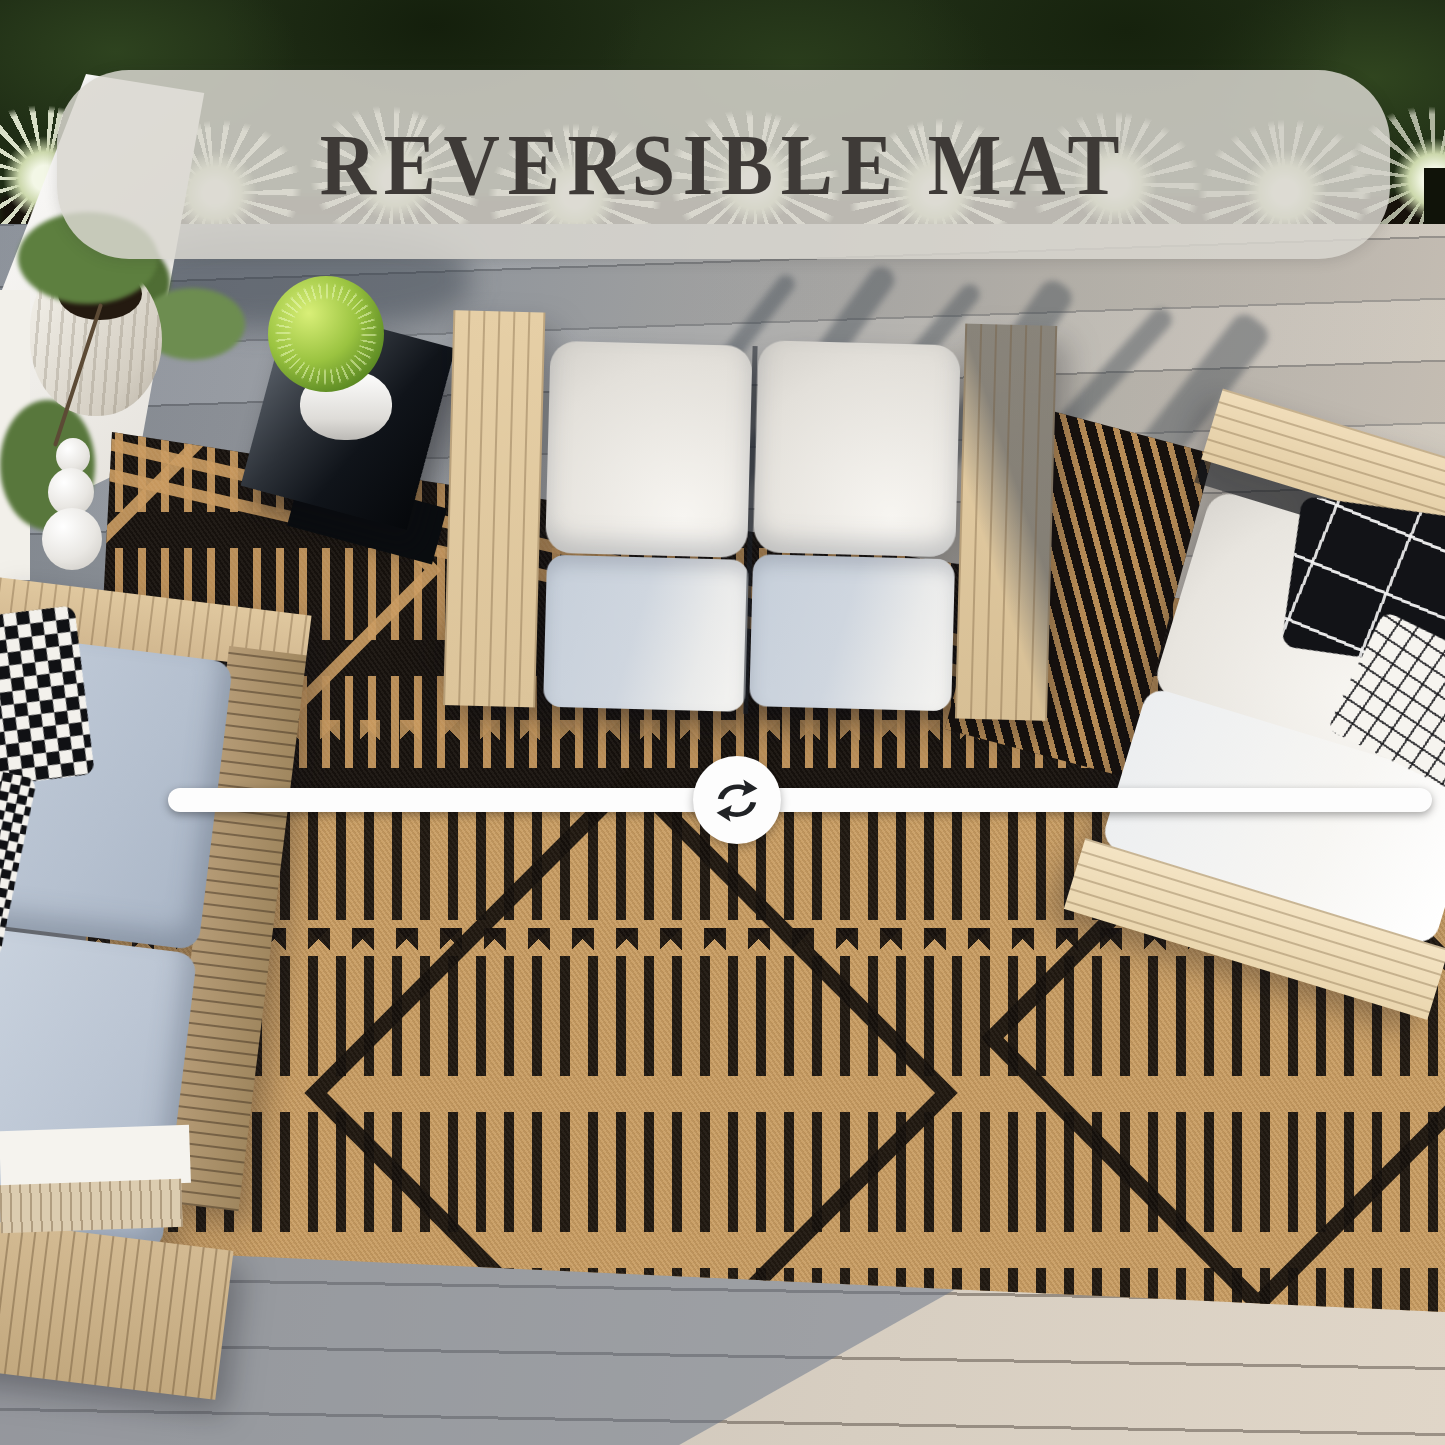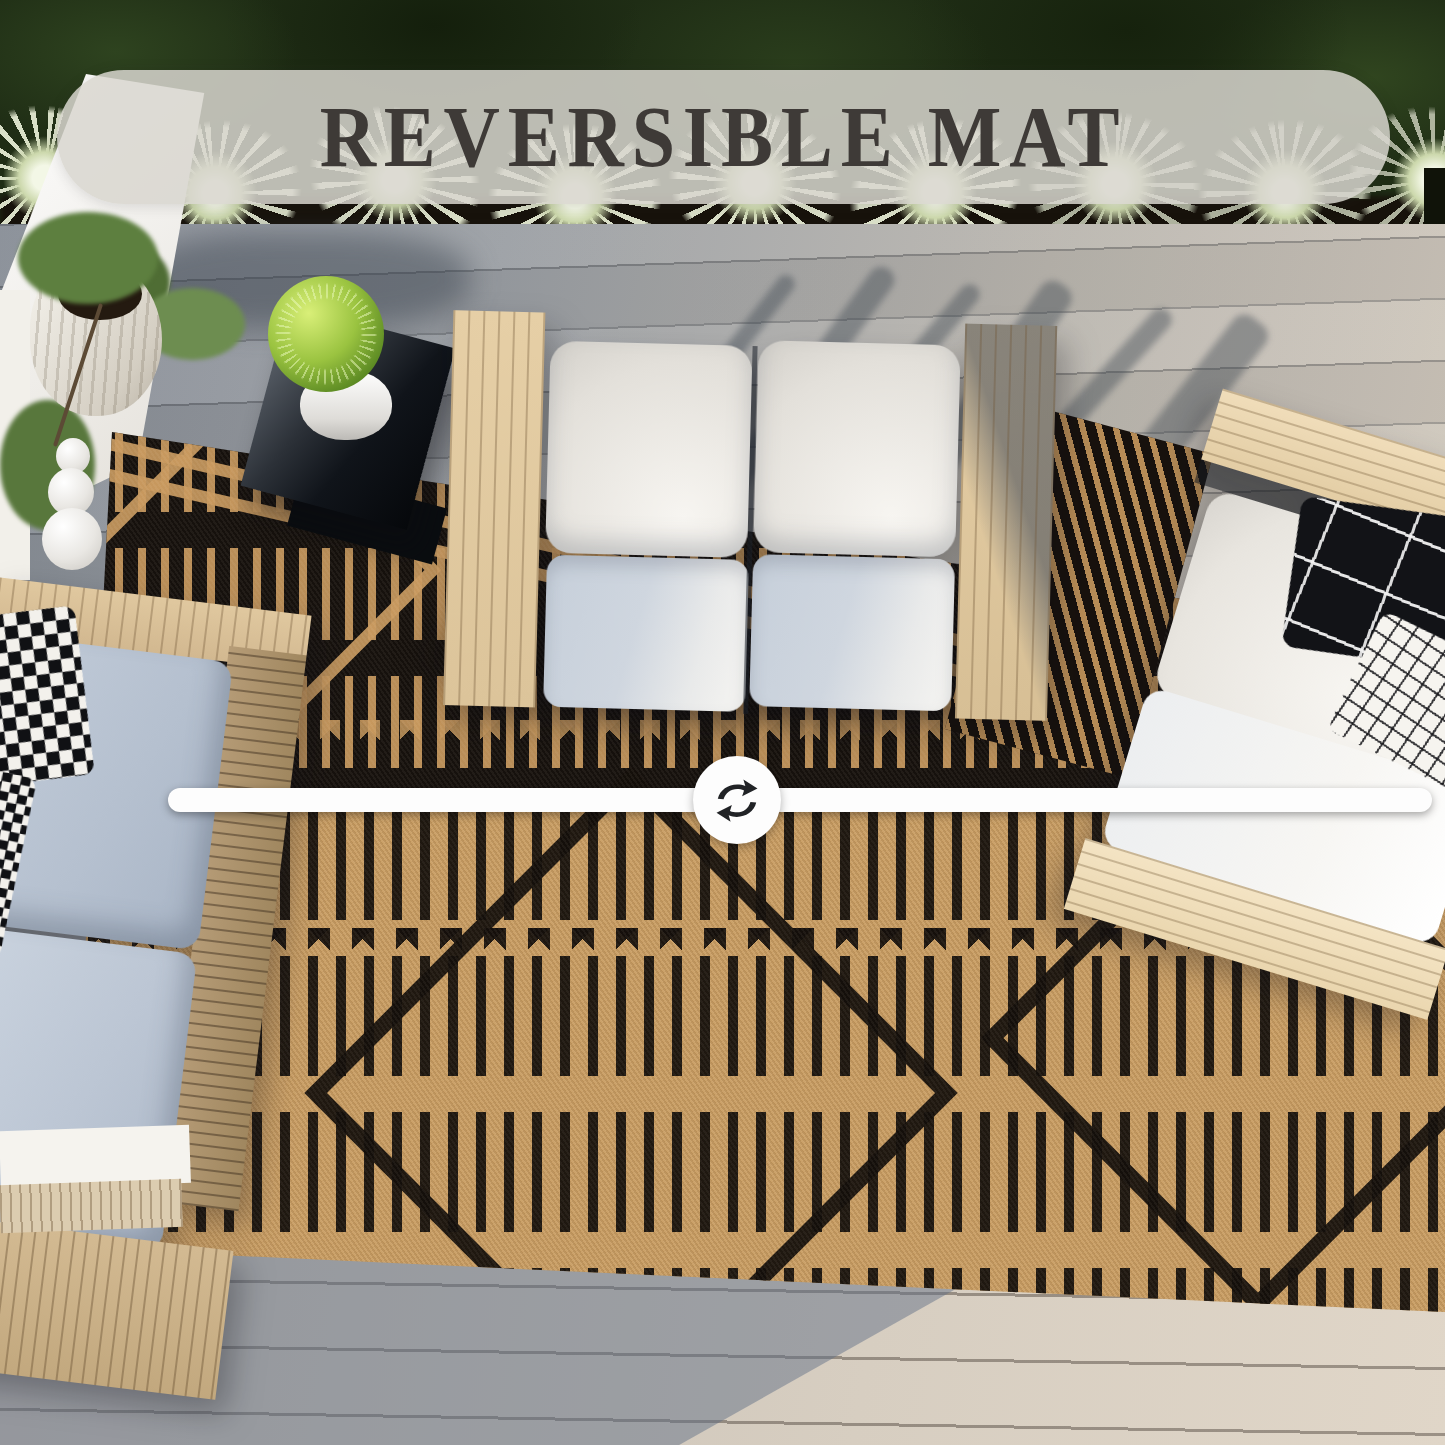--- a/index.html
+++ b/index.html
@@ -190,21 +190,21 @@
       repeating-linear-gradient(90deg, rgba(110,85,55,.4) 0 2px, rgba(0,0,0,0) 2px 10px),
       #dcccb0;}
 
   
   .divider-bar{left:168px;top:788px;width:1264px;height:24px;border-radius:12px;background:#fdfdfd;
     box-shadow:0 3px 8px rgba(0,0,0,.35);}
   .divider-circle{left:693px;top:756px;width:88px;height:88px;border-radius:50%;background:#fdfdfd;
     box-shadow:0 3px 10px rgba(0,0,0,.3);display:flex;align-items:center;justify-content:center;}
   .divider-circle svg{width:64px;height:64px;}
 
-  .banner{left:57px;top:70px;width:1333px;height:134px;border-radius:72px;
+  .banner{left:57px;top:70px;width:1333px;height:189px;border-radius:72px;
     background:rgba(216,214,207,.85);display:flex;align-items:center;justify-content:center;
     box-shadow:0 2px 14px rgba(40,40,40,.15);}
   .banner-title{font-weight:700;font-size:78px;letter-spacing:.10em;color:#3e3a37;
     transform:scale(1,1.12);white-space:nowrap;}
 </style>
 </head>
 <body>
 
 <div class="scene">
 

